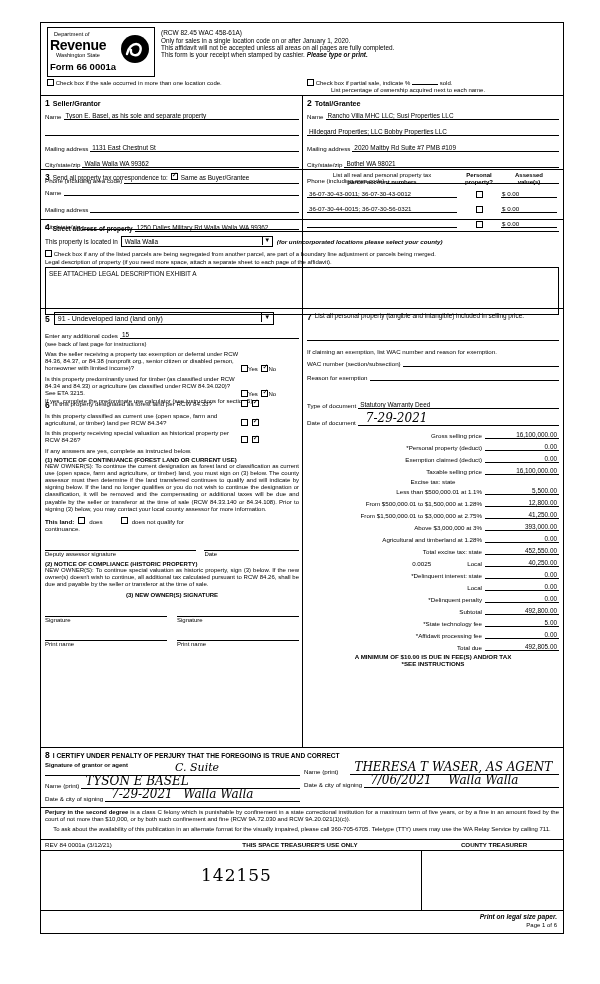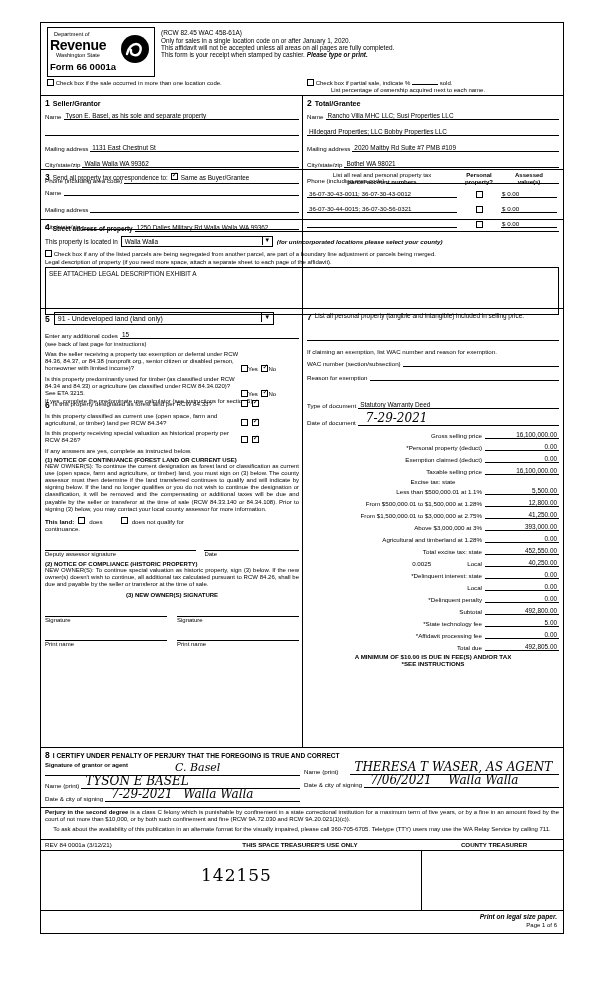--- a/index.html
+++ b/index.html
@@ -495,21 +495,21 @@
 
     <div class="sect" style="left:4px;top:727px;width:514px;">
       <div style="display:flex;align-items:baseline;gap:3px;">
         <span class="num">8</span>
         <span class="bold" style="font-size:6.6px;">I CERTIFY UNDER PENALTY OF PERJURY THAT THE FOREGOING IS TRUE AND CORRECT</span>
       </div>
       <div style="display:flex;margin-top:2px;">
         <div style="width:255px;">
           <div style="position:relative;height:13px;border-bottom:1px solid #000;">
             <span class="bold" style="font-size:6px;position:absolute;left:0;top:0;">Signature of grantor or agent</span>
-            <span class="hand" style="position:absolute;left:130px;bottom:1px;font-size:11px;">C. Basel</span>
+            <span class="hand" style="position:absolute;left:130px;bottom:1px;font-size:11px;">C. Suite</span>
           </div>
           <div class="row" style="margin-top:2px;">
             <span style="font-size:6.2px;">Name (print)</span>
             <span class="fill" style="margin-left:2px;position:relative;height:10px;">
               <span class="hand" style="position:absolute;left:4px;bottom:0;">TYSON E BASEL</span>
             </span>
           </div>
           <div class="row" style="margin-top:2px;">
             <span style="font-size:6.2px;">Date &amp; city of signing</span>
             <span class="fill" style="margin-left:2px;position:relative;height:10px;">

